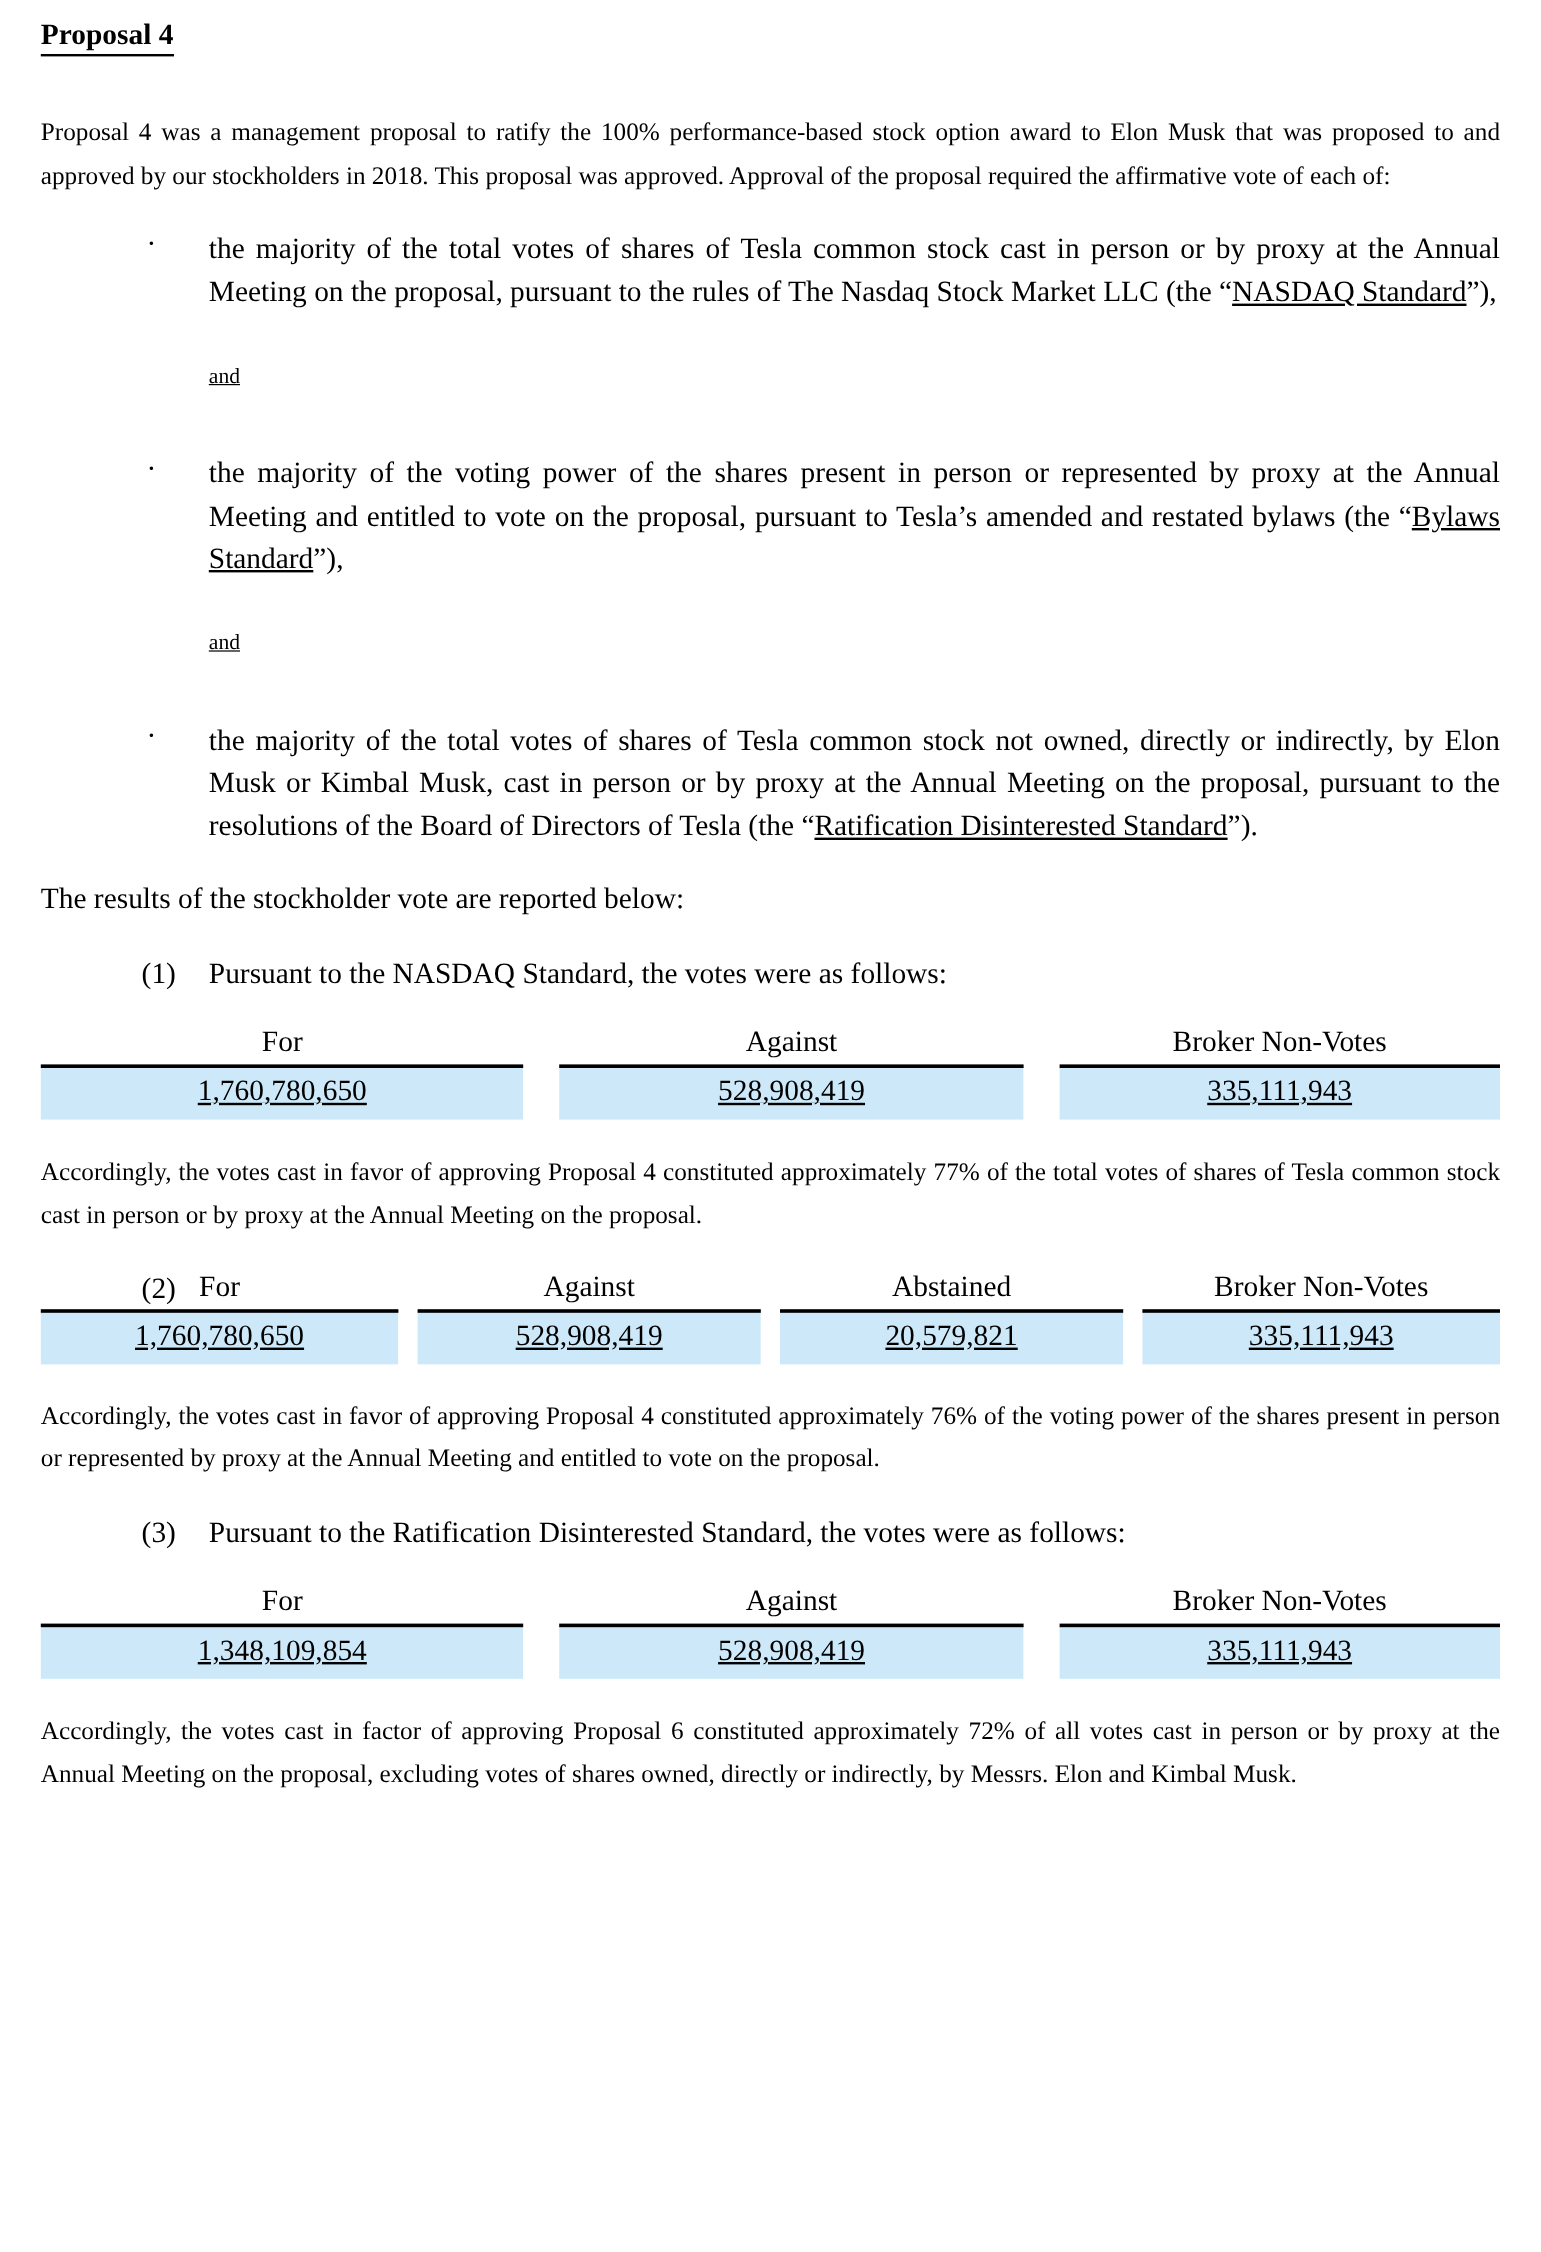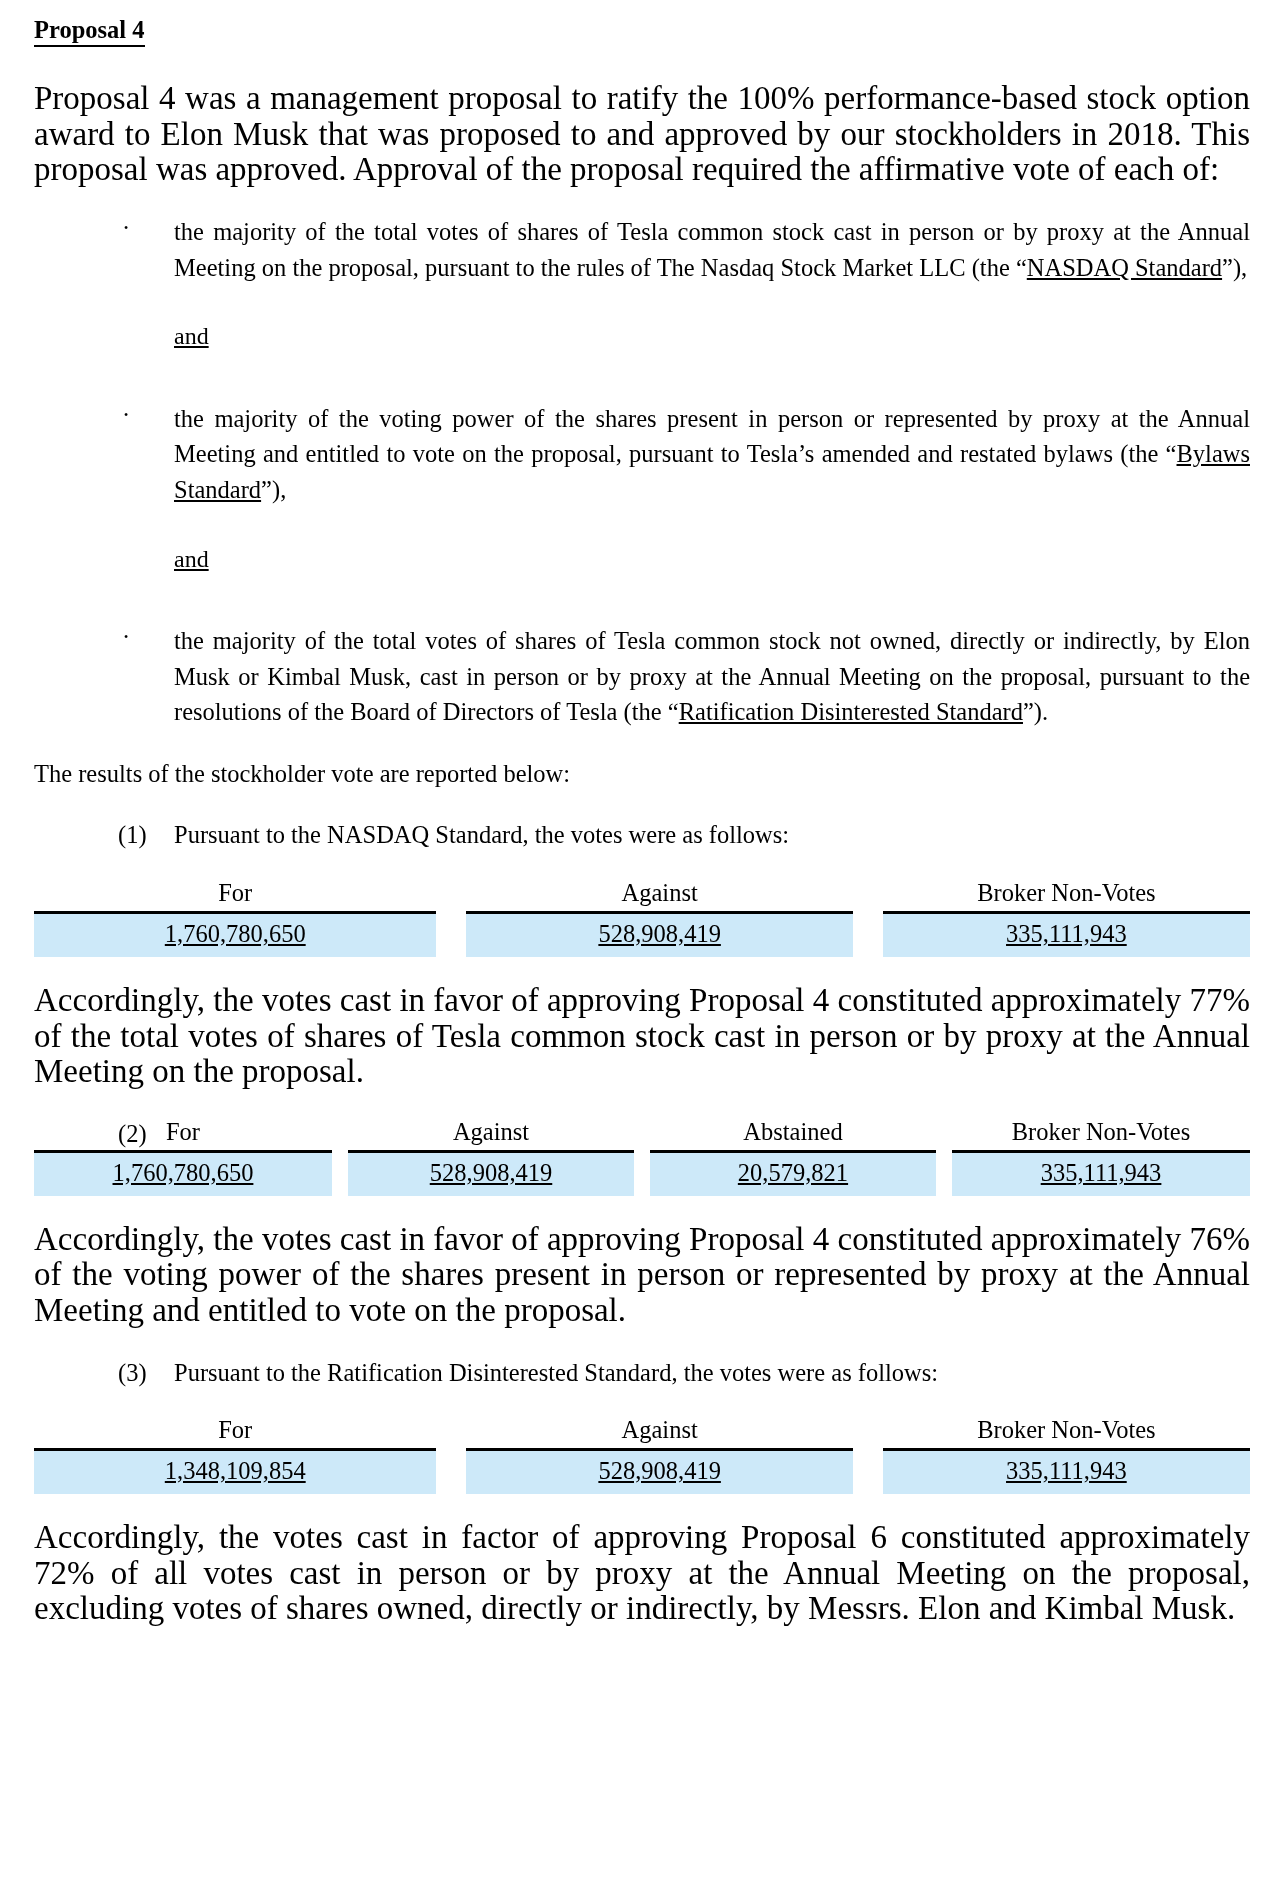--- a/index.html
+++ b/index.html
@@ -28,24 +28,24 @@
   h1.doc-title {
     font-size: 24.5px;
     font-weight: bold;
     margin: 0 0 0 0;
     padding: 0;
     line-height: 1.15;
     display: inline-block;
     border-bottom: 2px solid #000;
     padding-bottom: 1px;
   }
-  .title-wrap { margin-bottom: 34px; }
+  .title-wrap { margin-bottom: 46px; }
 
   p.para {
-    font-size: 33px;
+    font-size: 21px;
     line-height: 35.6px;
     margin: 12px 0 26px 0;
     text-align: justify;
     text-justify: inter-word;
   }
 
   ul.bullets {
     list-style: none;
     margin: 0;
     padding: 0;
@@ -64,21 +64,21 @@
     position: absolute;
     left: 88px;
     top: -4px;
     font-size: 24.5px;
     line-height: 35.6px;
     color: #000;
   }
   .bullet-gap { height: 34px; }
 
   .and-line {
-    font-size: 24px;
+    font-size: 18px;
     line-height: 35.6px;
     padding-left: 140px;
     margin: 0;
   }
   .and-line span.u { text-decoration: underline; }
 
   .u { text-decoration: underline; }
 
   .results-intro {
     font-size: 24.5px;

